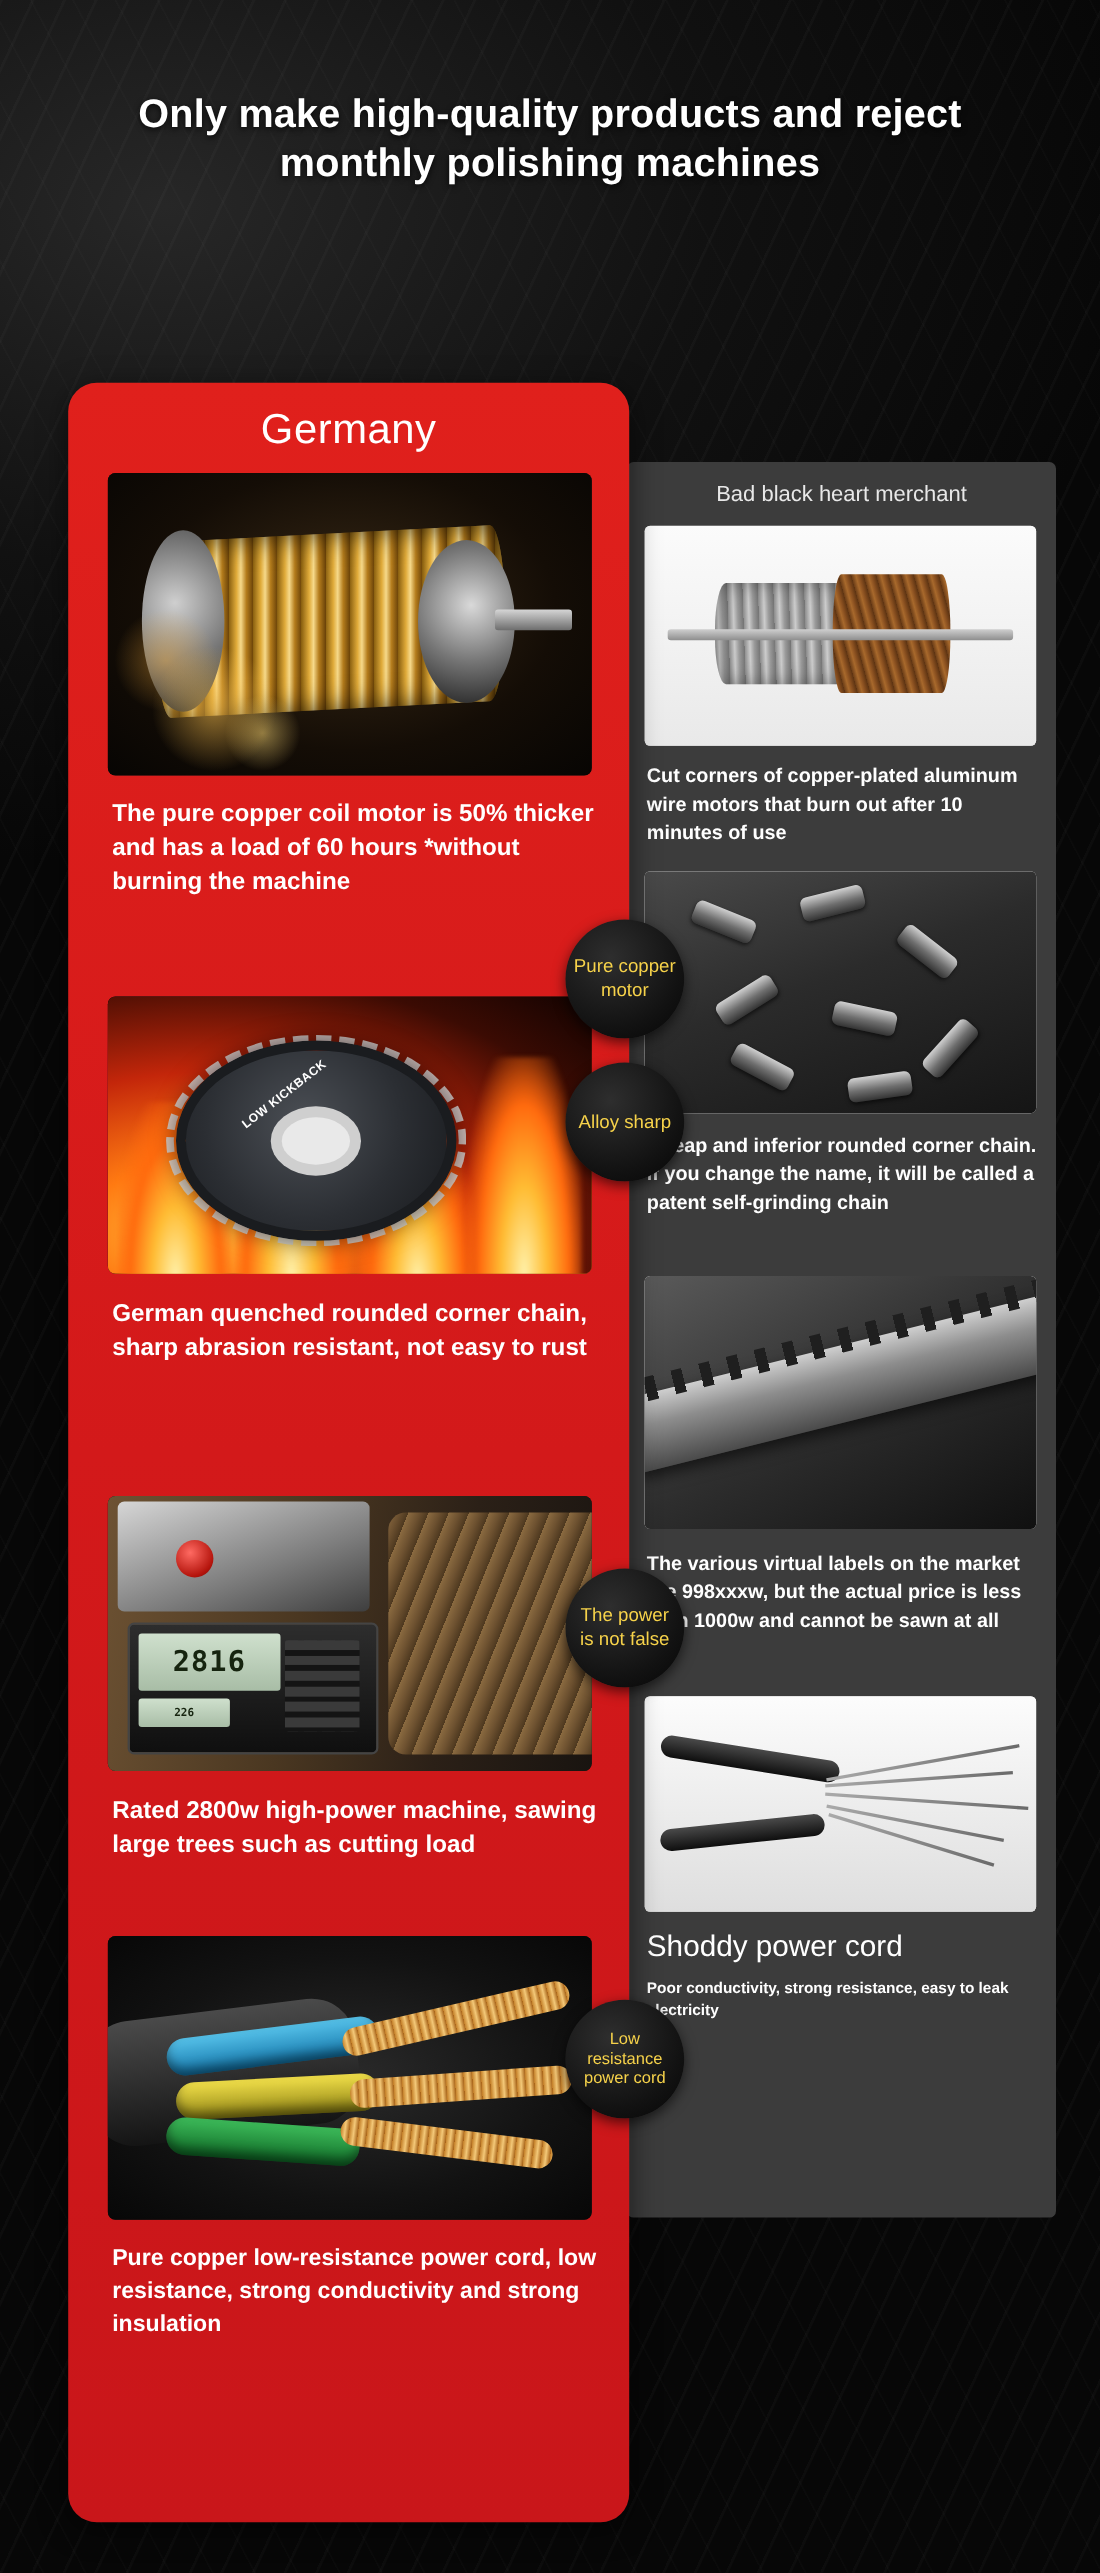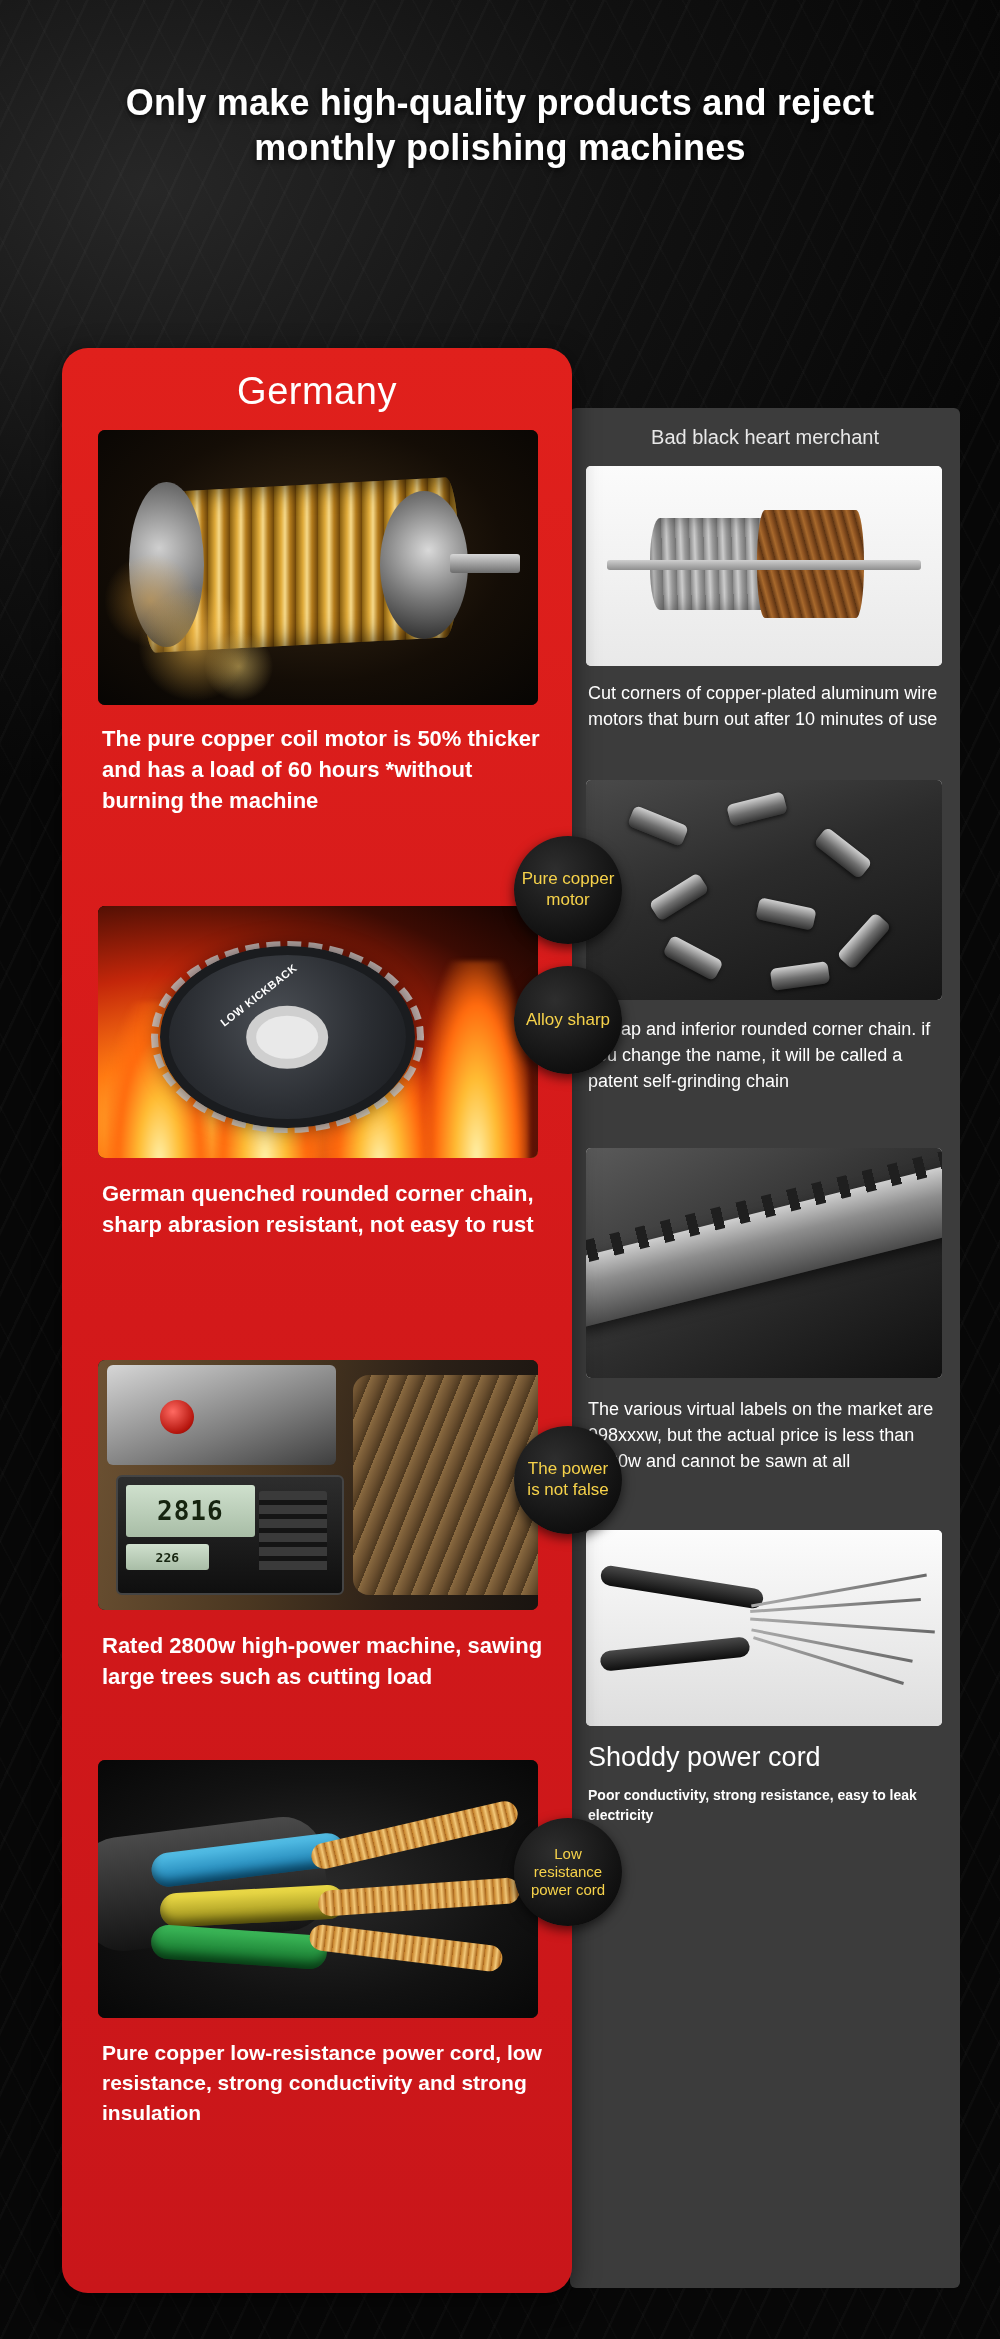--- a/index.html
+++ b/index.html
@@ -42,23 +42,23 @@
     line-height: 1.26;
     font-weight: bold;
     letter-spacing: 0.2px;
     text-shadow: 0 2px 6px rgba(0,0,0,0.8);
   }
 
   
   .right-col {
     position: absolute;
     left: 570px;
-    top: 408px;
+    top: 420px;
     width: 390px;
-    height: 1880px;
+    height: 1596px;
     background: #3c3c3c;
     border-radius: 6px;
   }
   .right-title {
     position: absolute;
     top: 18px;
     left: 0;
     width: 100%;
     text-align: center;
     color: #e8e8e8;
@@ -114,21 +114,21 @@
     border-radius: 5px;
     overflow: hidden;
     background: #f1f1f1;
   }
   .r-cap {
     position: absolute;
     left: 18px;
     width: 360px;
     color: #ffffff;
     font-size: 18px;
-    font-weight: normal;
+    font-weight: bold;
     line-height: 1.45;
   }
 
   
   .badge {
     position: absolute;
     width: 108px;
     height: 108px;
     border-radius: 50%;
     background: radial-gradient(circle at 38% 32%, #2e2e2e 0%, #121212 65%, #050505 100%);
@@ -293,21 +293,21 @@
     font-size: 26px; font-weight: bold; letter-spacing: 1px;
   }
   .meter .lcd2 {
     margin-top: 7px;
     width: 40%; height: 26%;
     background: linear-gradient(180deg,#cfe0cd,#a8bda6);
     border-radius: 3px;
     display: flex; align-items: center; justify-content: center;
     color: #16240f;
     font-family: "DejaVu Sans Mono", monospace;
-    font-size: 13px; font-weight: bold;
+    font-size: 10px; font-weight: bold;
   }
   .meter .keys {
     position: absolute; right: 7%; top: 12%; width: 30%; height: 72%;
     background: repeating-linear-gradient(180deg,#3a3a3a 0px,#3a3a3a 9px,#141414 9px,#141414 14px),
                 repeating-linear-gradient(90deg,#3a3a3a 0px,#3a3a3a 12px,#141414 12px,#141414 17px);
     border-radius: 3px;
   }
   .wood .redbtn {
     position: absolute; left: 14%; top: 16%; width: 34px; height: 34px;
     border-radius: 50%;

